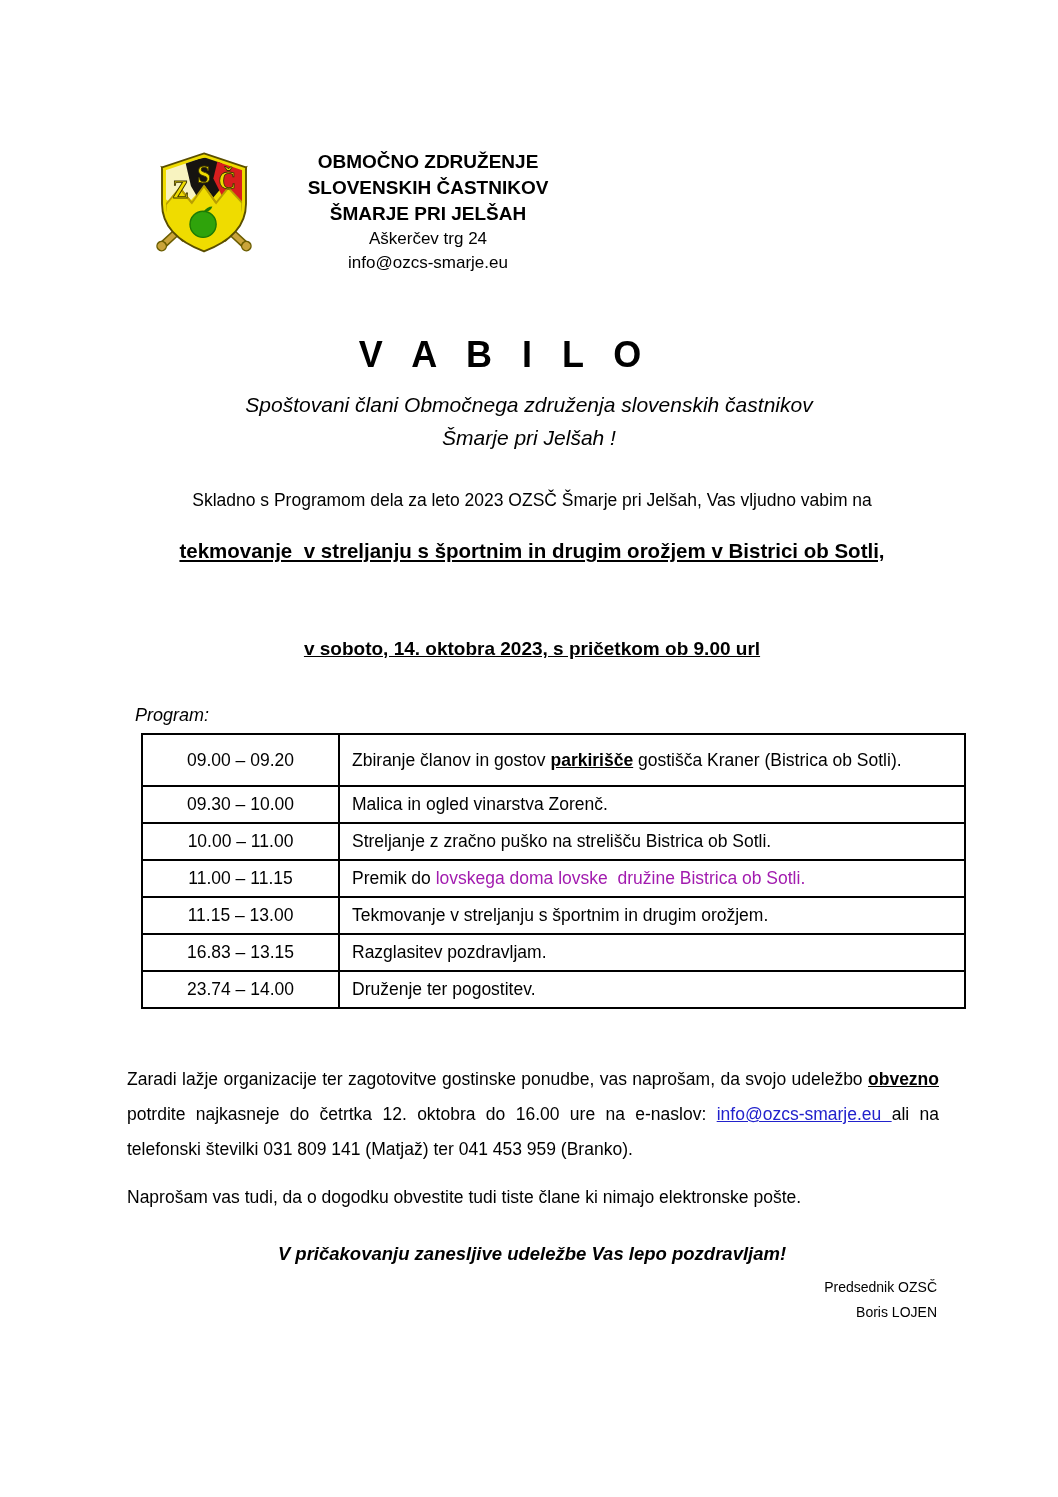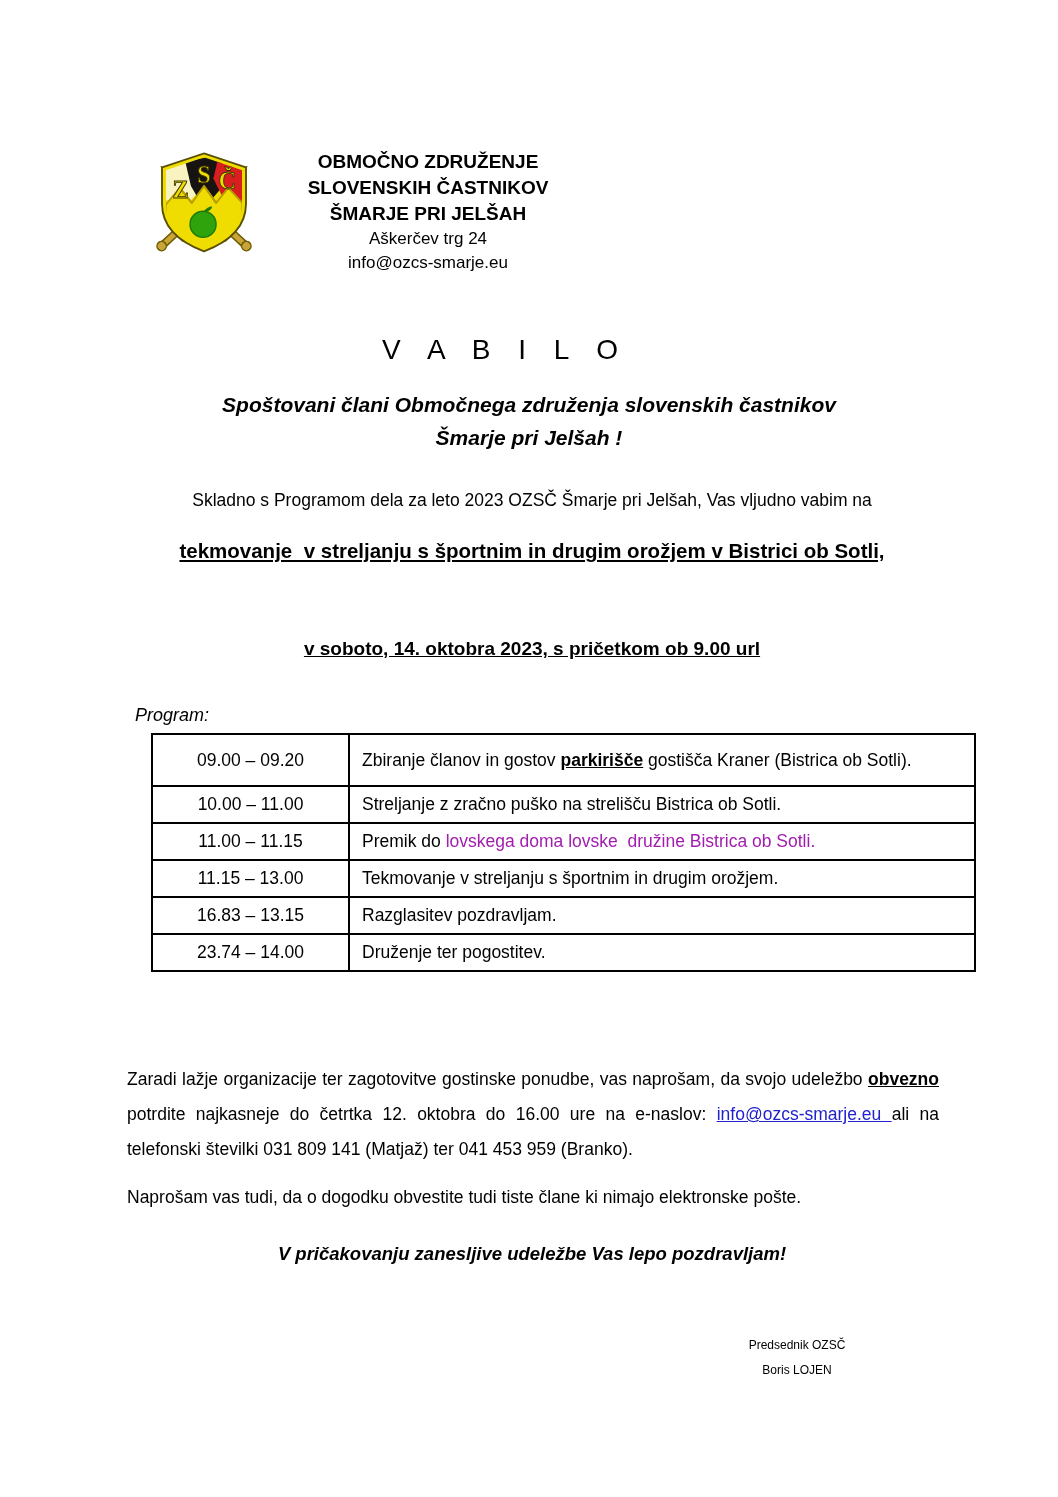--- a/index.html
+++ b/index.html
@@ -12,50 +12,50 @@
   
   .letterhead { top:145px; left:148px; display:flex; align-items:flex-start; }
   .logo { width:112px; height:112px; flex:0 0 auto; }
   .org-block { margin-left:18px; text-align:center; padding-top:4px; min-width:300px; }
   .org-line { font-weight:bold; font-size:19px; line-height:26px; white-space:nowrap; }
   .org-addr { font-size:17px; line-height:24px;text-align:center; }
   .org-email { font-size:17px; line-height:24px; }
 
   
   .doc-title { top:334px; left:0; width:1010px; text-align:center;
-    font-size:28px; font-weight:normal; letter-spacing:10px; }
+    font-size:36px; font-weight:bold; letter-spacing:10px; }
   .salutation { top:388px; left:74px; width:910px; text-align:center;
-    font-size:21px; font-weight:bold; font-style:italic; line-height:33px; }
+    font-size:21px; font-weight:normal; font-style:italic; line-height:33px; }
   .intro { top:490px; left:127px; width:810px; text-align:center; font-size:17.5px; }
   .event-title { top:532px; left:127px; width:810px; text-align:center;
     font-size:20.5px; font-weight:bold; line-height:38px; white-space:pre-wrap; }
   .event-title .u { text-decoration:underline; }
   .event-datetime { top:638px; left:127px; width:810px; text-align:center;
     font-size:19px; font-weight:bold; }
   .event-datetime .u { text-decoration:underline; }
 
   
   .program-label { top:705px; left:127px; font-size:18px; font-style:italic;margin-left:8px; }
-  .program-table { top:733px; left:151px; border-collapse:collapse; table-layout:fixed; }
+  .program-table { top:733px; left:141px; border-collapse:collapse; table-layout:fixed; }
   .program-table td { border:2px solid #000; font-size:17.5px; vertical-align:middle; }
   .program-table td.time { width:193px; text-align:center; }
   .program-table td.desc { width:600px; padding:3px 12px; white-space:pre-wrap; }
   .program-table tr    { height:37px; }
   .program-table tr.tall { height:52px; }
   .bu { font-weight:bold; text-decoration:underline; }
   .light { color:#a21caf; }
 
   
   .p1 { top:1062px; left:127px; width:812px; font-size:17.5px; line-height:35px;
         text-align:justify; }
   .p2 { top:1180px; left:127px; width:812px; font-size:17.5px; line-height:35px; }
   .farewell { top:1243px; left:127px; width:810px; text-align:center;
     font-size:18.5px; font-weight:bold; font-style:italic; }
-  .signature { top:1333px; left:657px; width:280px; text-align:center;
-    font-size:12px; line-height:25px; }
+  .signature { top:1275px; left:657px; width:280px; text-align:right;
+    font-size:14px; line-height:25px; }
 
   a.email-link { color:#2222CC; text-decoration:underline; cursor:pointer; }
 </style>
 </head>
 <body>
 
 <div class="page">
 
   <div class="abs letterhead">
     <svg class="logo" viewBox="0 0 120 120">
@@ -126,20 +126,24 @@
 
   <div class="abs program-label">Program:</div>
 
   <table class="abs program-table">
     <tbody>
       <tr class="tall">
         <td class="time">09.00 – 09.20</td>
         <td class="desc"><span>Zbiranje članov in gostov </span><span class="bu">parkirišče</span><span> gostišča Kraner (Bistrica ob Sotli).</span></td>
       </tr>
       <tr>
+        <td class="time">09.30 – 10.00</td>
+        <td class="desc">Malica in ogled vinarstva Zorenč.</td>
+      </tr>
+      <tr>
         <td class="time">10.00 – 11.00</td>
         <td class="desc">Streljanje z zračno puško na strelišču Bistrica ob Sotli.</td>
       </tr>
       <tr>
         <td class="time">11.00 – 11.15</td>
         <td class="desc"><span>Premik do</span><span class="light"> lovskega doma lovske  družine Bistrica ob Sotli.</span></td>
       </tr>
       <tr>
         <td class="time">11.15 – 13.00</td>
         <td class="desc">Tekmovanje v streljanju s športnim in drugim orožjem.</td>

